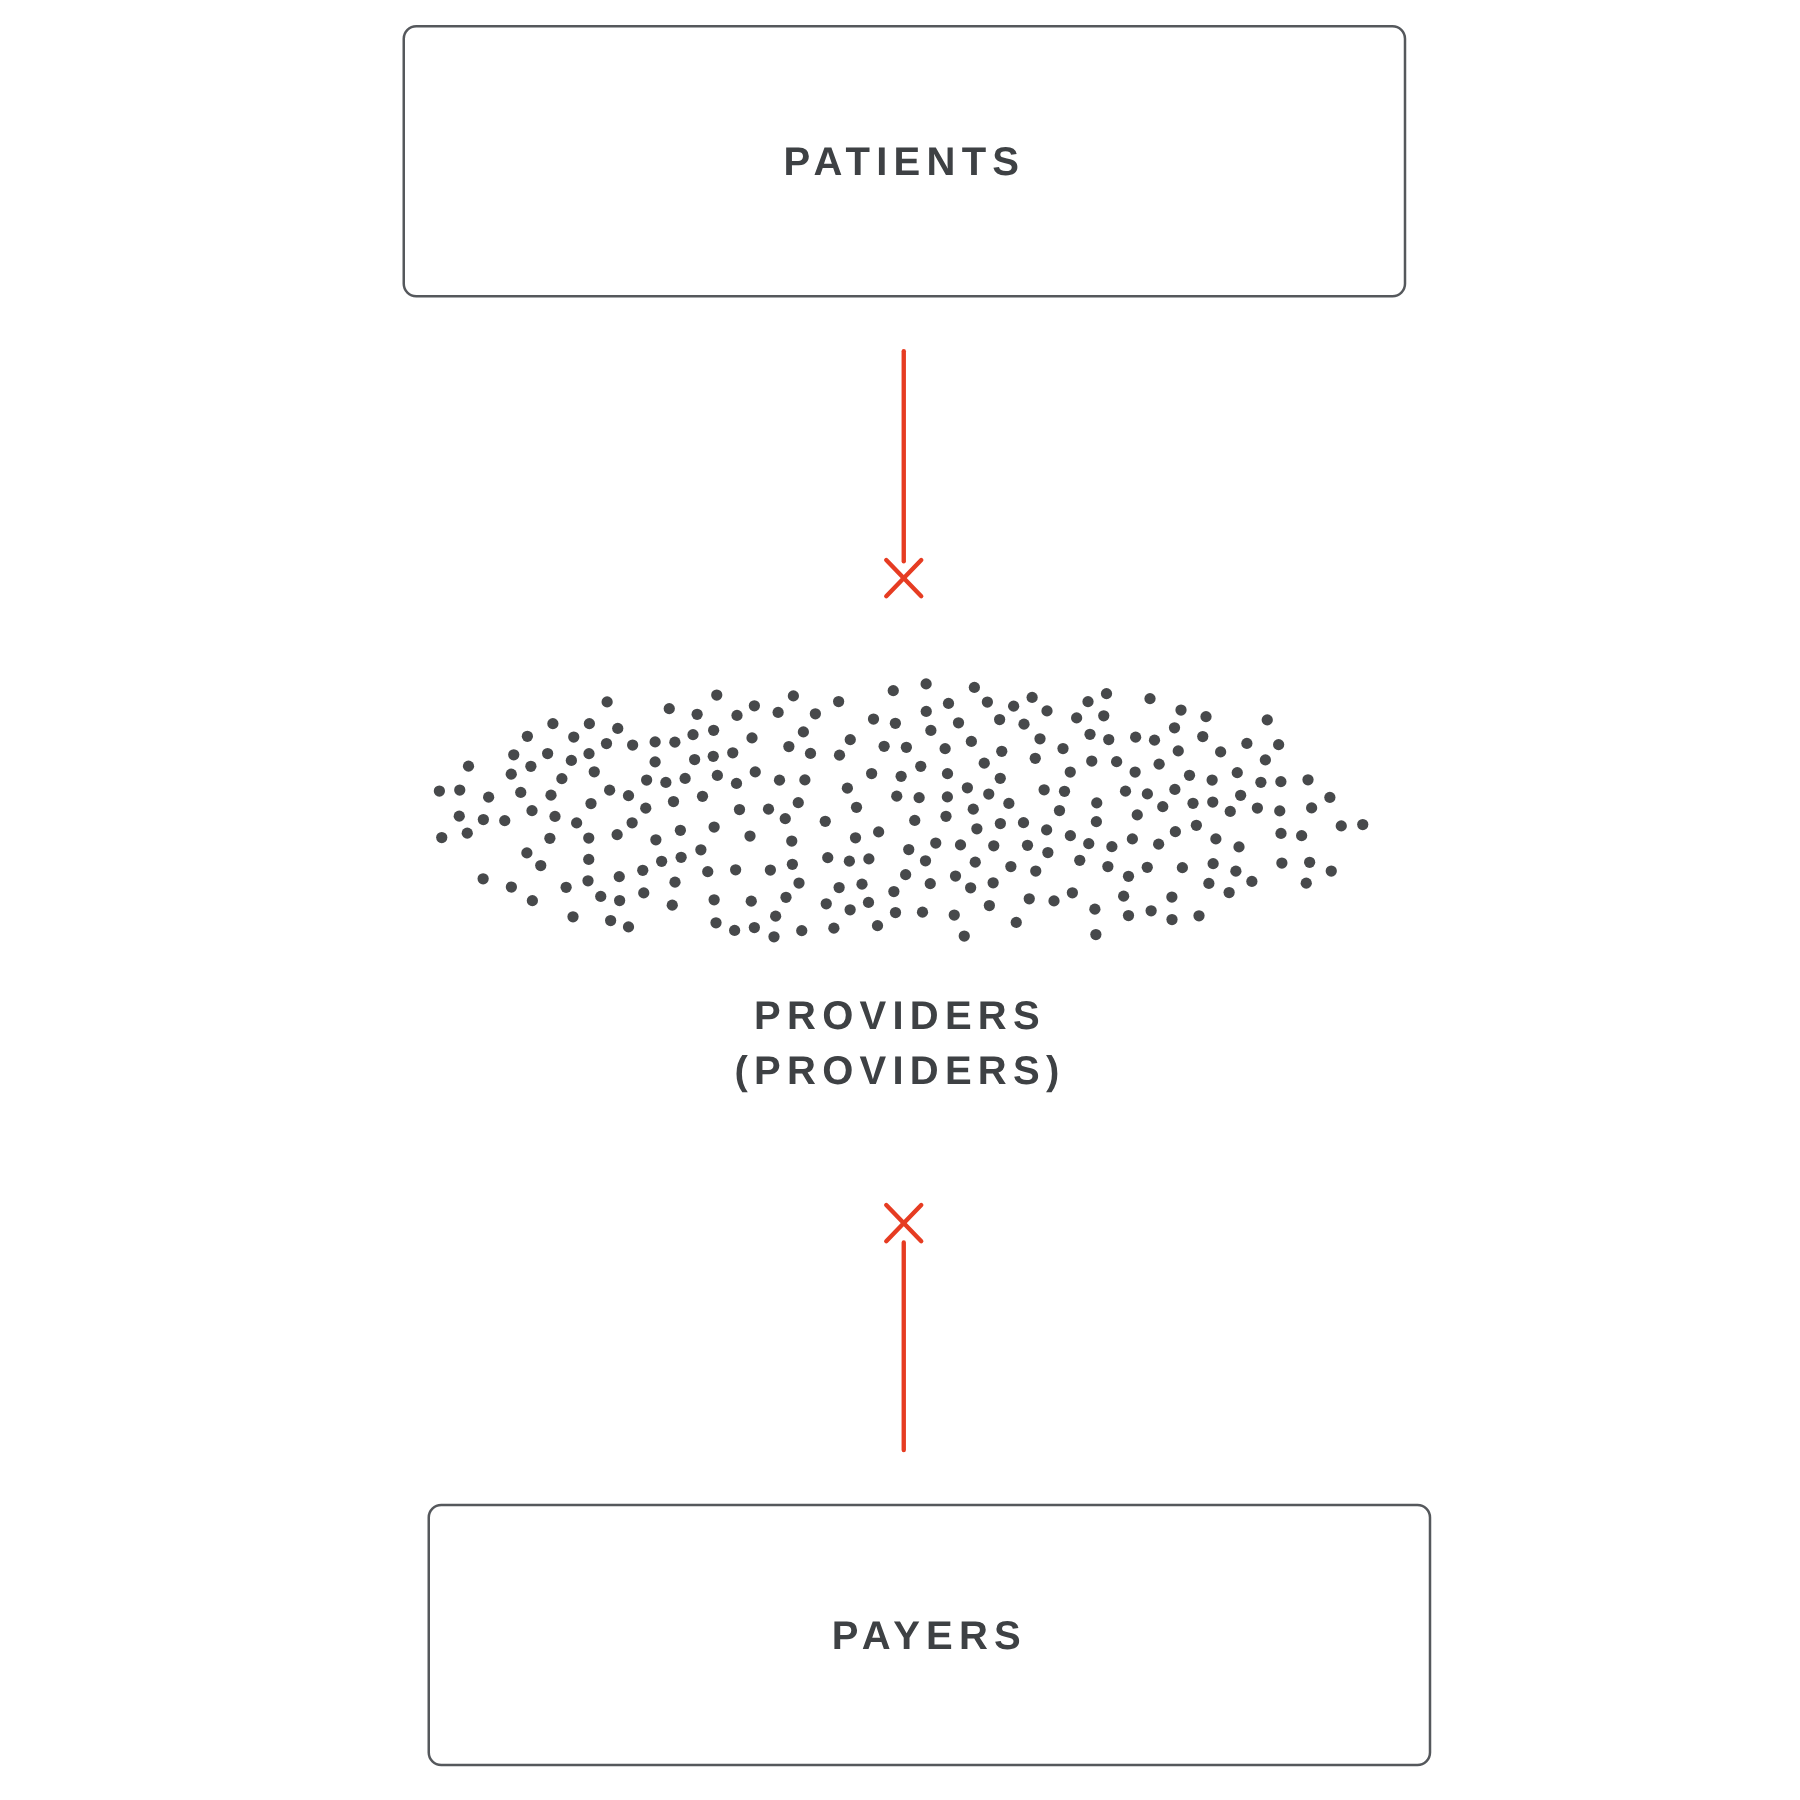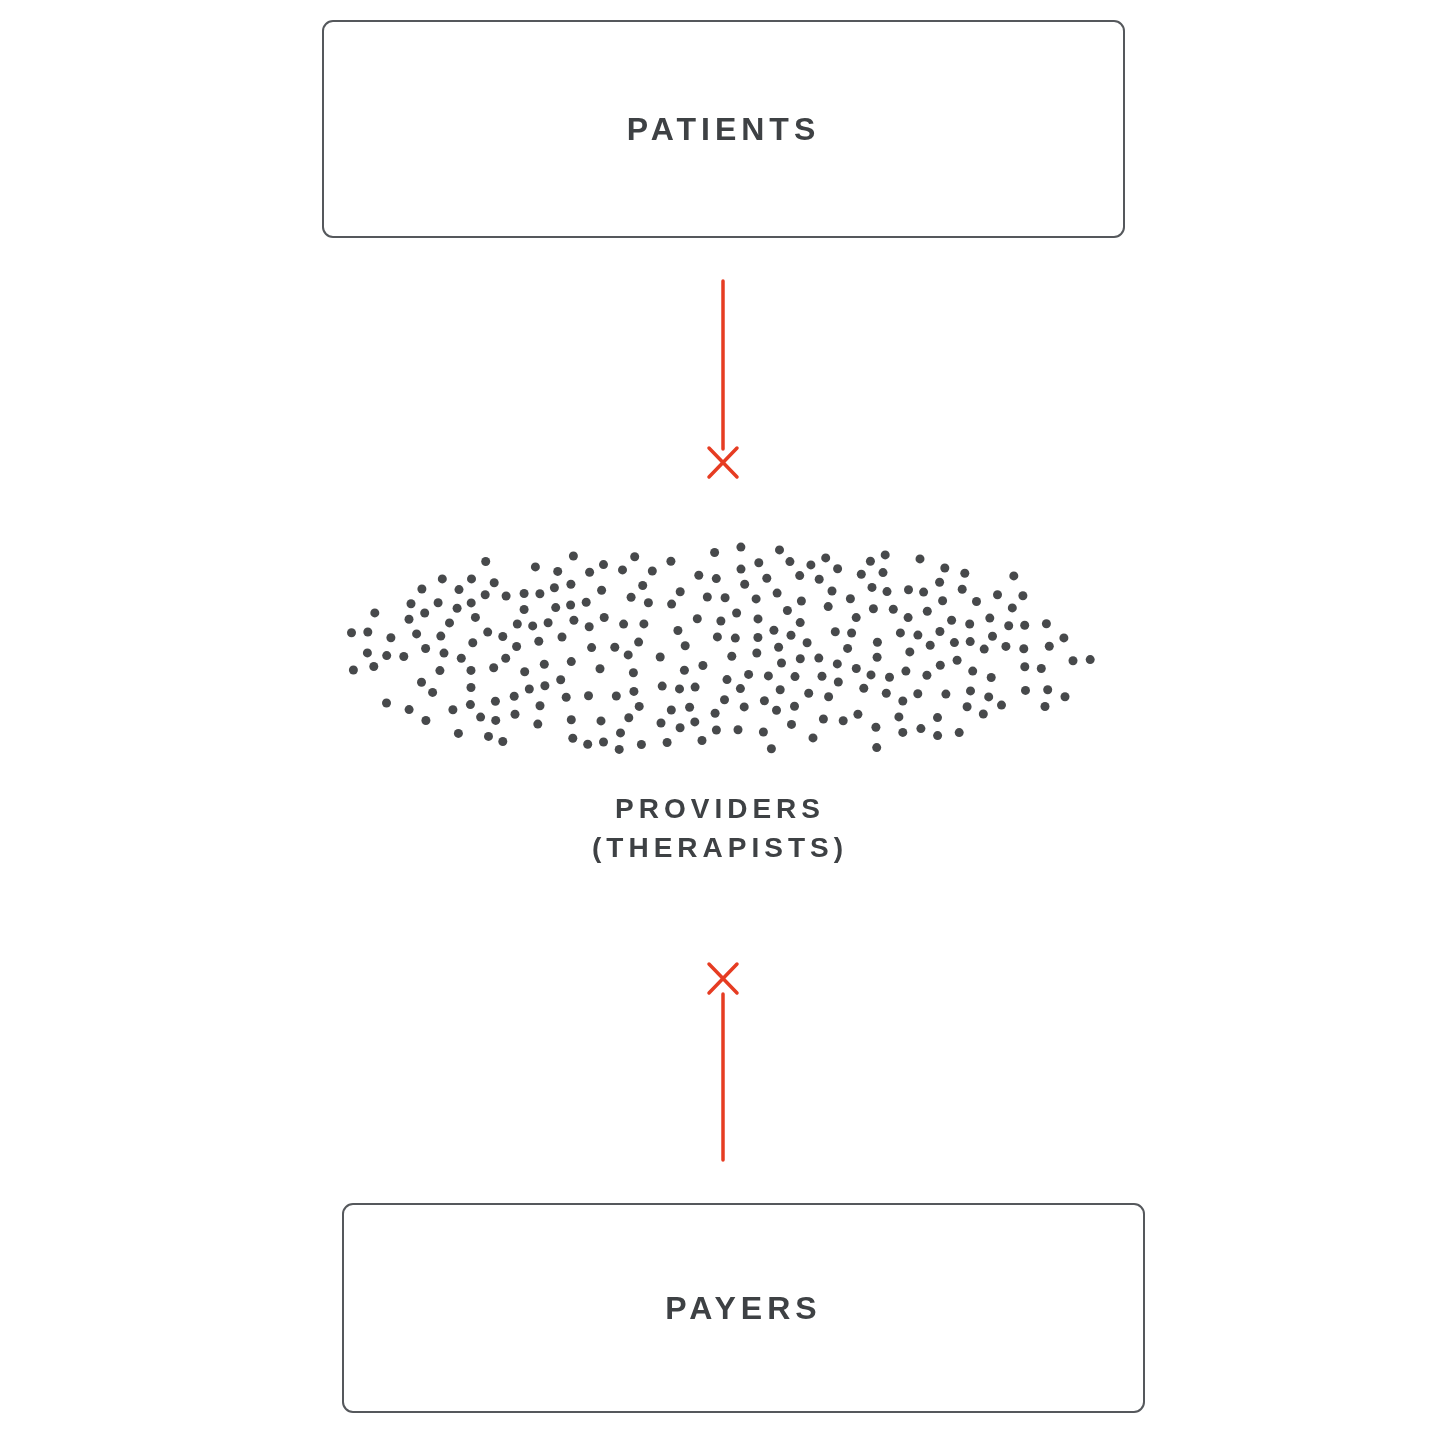--- a/index.html
+++ b/index.html
@@ -55,21 +55,21 @@
       font-weight: 700;
       letter-spacing: 5px;
       color: var(--ink, #3e4144);
     }
     .providers-label {
       position: absolute;
       left: 0;
       top: 790px;
       width: 1440px;
       text-align: center;
-      font-size: 28px;
+      font-size: 32px;
       font-weight: 700;
       letter-spacing: 5px;
       line-height: 1.375;
       color: var(--ink, #3e4144);
     }
     .accent line {
       stroke: var(--accent, #e63c22);
       stroke-width: 3.5;
       stroke-linecap: round;
       fill: none;
@@ -378,20 +378,20 @@
       <line x1="723" y1="994" x2="723" y2="1160"></line>
     </g>
   </svg>
 
   <div class="box box-top">
     <span class="box-label">PATIENTS</span>
   </div>
 
   <div class="providers-label">
     <div>PROVIDERS</div>
-    <div>(THERAPISTS)</div>
+    <div>(PROVIDERS)</div>
   </div>
 
   <div class="box box-bottom">
     <span class="box-label">PAYERS</span>
   </div>
 
 </div>
 
 </body></html>

